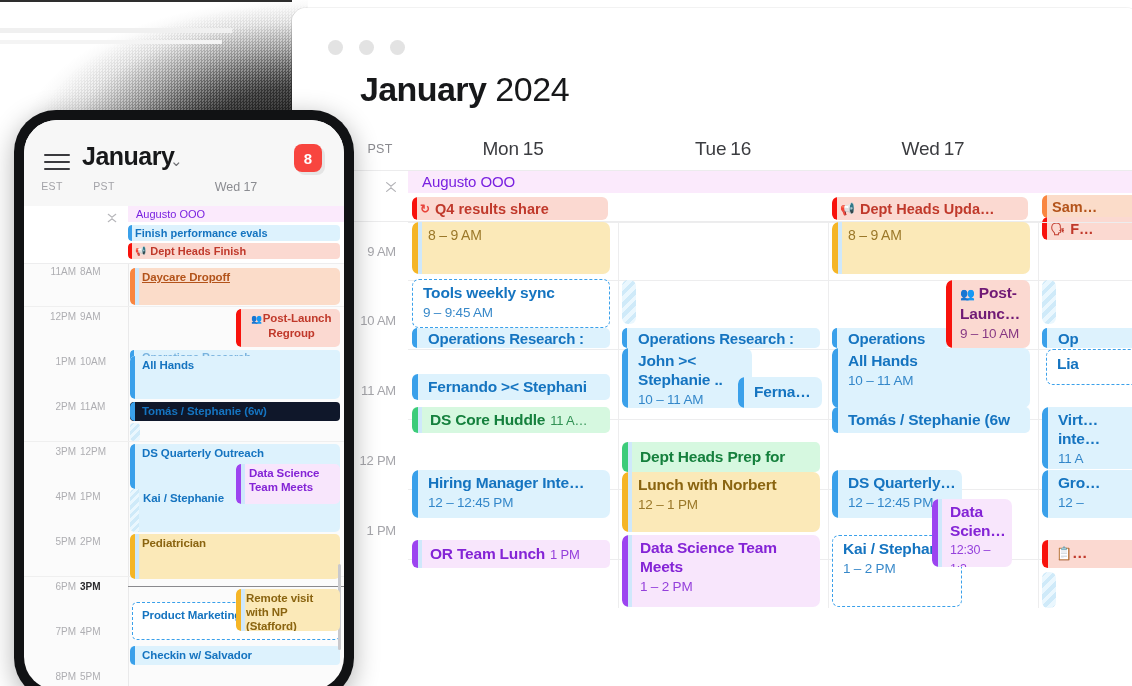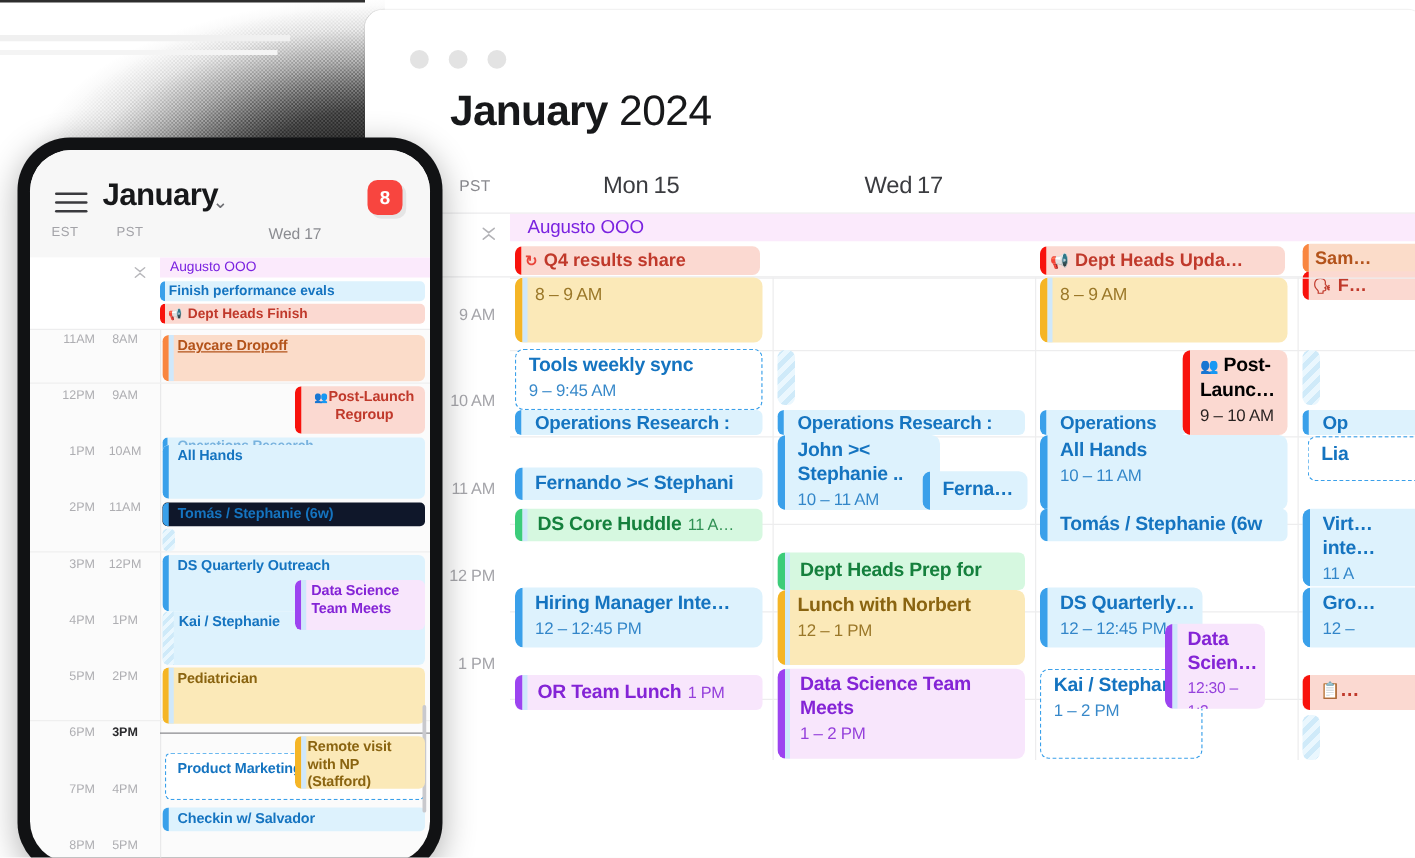--- a/index.html
+++ b/index.html
@@ -137,21 +137,21 @@
   .ph-ooo { position:absolute; left:104px; right:0; top:0; height:16px; background:#fbeafc; color:#7a22e0; font-size:11px; font-weight:500; padding-left:8px; line-height:16px;}
   .ph-chip { position:absolute; height:16px; border-radius:4px; font-size:11px; font-weight:600; display:flex; align-items:center; padding-left:7px; overflow:hidden; white-space:nowrap;}
   .ph-chip .bar { position:absolute; left:0; top:0; bottom:0; width:4px; border-radius:4px 0 0 4px;}
   .ph-chip .em{ margin-right:4px; font-size:9px;}
 
   .ph-grid { position:relative; height:100%; }
   .ph-hline { position:absolute; left:0; right:0; height:1px; background:#efefef;}
   .ph-vline { position:absolute; top:0; bottom:0; left:104px; width:1px; background:#e9e9ea;}
   .ph-tl { position:absolute; left:0; width:104px; display:flex; }
   .ph-tl .e { width:56px; text-align:right; padding-right:4px; font-size:10px; color:#aeaeb2;}
-  .ph-tl .p { width:48px; text-align:center; padding-right:8px; font-size:10px; color:#aeaeb2;}
+  .ph-tl .p { width:48px; text-align:left; padding-right:8px; font-size:10px; color:#aeaeb2;}
   .ph-tl.now .p { color:#2b2b2e; font-weight:700;}
   .ph-nowline { position:absolute; left:104px; right:0; height:1px; background:#8a8a8e; }
 
   .ph-ev { position:absolute; border-radius:5px; overflow:hidden; font-size:11.5px; font-weight:600; letter-spacing:-.1px; line-height:14px; padding:2px 4px 2px 12px;}
   .ph-ev .lbar { position:absolute; left:0; top:0; bottom:0; width:5px; border-radius:5px 0 0 5px;}
   .ph-ev .lbar2 { position:absolute; left:5px; top:0; bottom:0; width:4px; background:#cfe8fb;}
   .ph-ev .ttl{ display:block; overflow:hidden; white-space:nowrap; text-overflow:ellipsis;}
   .ph-ev .ttl.wrap{ white-space:normal;}
   .ph-ev.dashed{ background:#fff !important; border:1.4px dashed #3aa0ea; padding-left:9px;}
   .ph-hatch { position:absolute; border-radius:4px; background: repeating-linear-gradient(135deg,#cfeaf9 0 3px,#eaf7fe 3px 6px);}
@@ -182,20 +182,23 @@
       <span class="month-year">2024</span>
     </div>
 
     <div class="dayhead">
       <div class="tzcol est">EST</div>
       <div class="tzcol pst">PST</div>
       <div class="daycell">
         <span>Mon</span><span class="dnum">15</span>
       </div>
       <div class="daycell">
+        <span>Tue</span><span class="dnum">16</span>
+      </div>
+      <div class="daycell">
         <span>Wed</span><span class="dnum">17</span>
       </div>
       <div class="daycell partial"></div>
     </div>
 
     <div class="allday">
       <div class="allday-gutter">
         <svg class="collapse-ico" viewBox="0 0 16 16">
           <path d="M3 3 L8 7 L13 3" fill="none" stroke="#b3b3b7" stroke-width="1.4" stroke-linecap="round"></path>
           <path d="M3 13 L8 9 L13 13" fill="none" stroke="#b3b3b7" stroke-width="1.4" stroke-linecap="round"></path>
@@ -342,21 +345,21 @@
           <span class="ttl wrap">Data Science Team Meets</span>
           <span class="tm">1 – 2 PM</span>
         </div>
 
         <div class="ev" style="left:424px; top:0px; width:198px; height:52px; background:#fbe9b8; color:#8a6410;">
           <span class="lbar" style="background:#f5b526"></span>
           <span class="lbar2"></span>
           <span class="tm" style="font-size:14px;font-weight:500;color:#8a6410;margin-top:1px">8 – 9 AM</span>
         </div>
 
-        <div class="ev" style="left:538px; top:58px; width:84px; height:68px; background:#fbd9d1; color:#000000; padding-left:14px; z-index:3;">
+        <div class="ev" style="left:538px; top:58px; width:84px; height:68px; background:#fbd9d1; color:#701a75; padding-left:14px; z-index:3;">
           <span class="lbar" style="background:#f8120c"></span>
           <span class="ttl wrap"><span style="font-size:12px">👥</span> <span>Post-Launc…</span></span>
           <span class="tm">9 – 10 AM</span>
         </div>
 
         <div class="ev onelineslim" style="left:424px; top:106px; width:118px; height:20px; background:#ddf2fd; color:#1574c0; border-radius:5px; z-index:2;">
           <span class="lbar" style="background:#3aa0ea;width:5px"></span>
           <span class="ttl" style="font-size:15px">Operations</span>
         </div>
 

